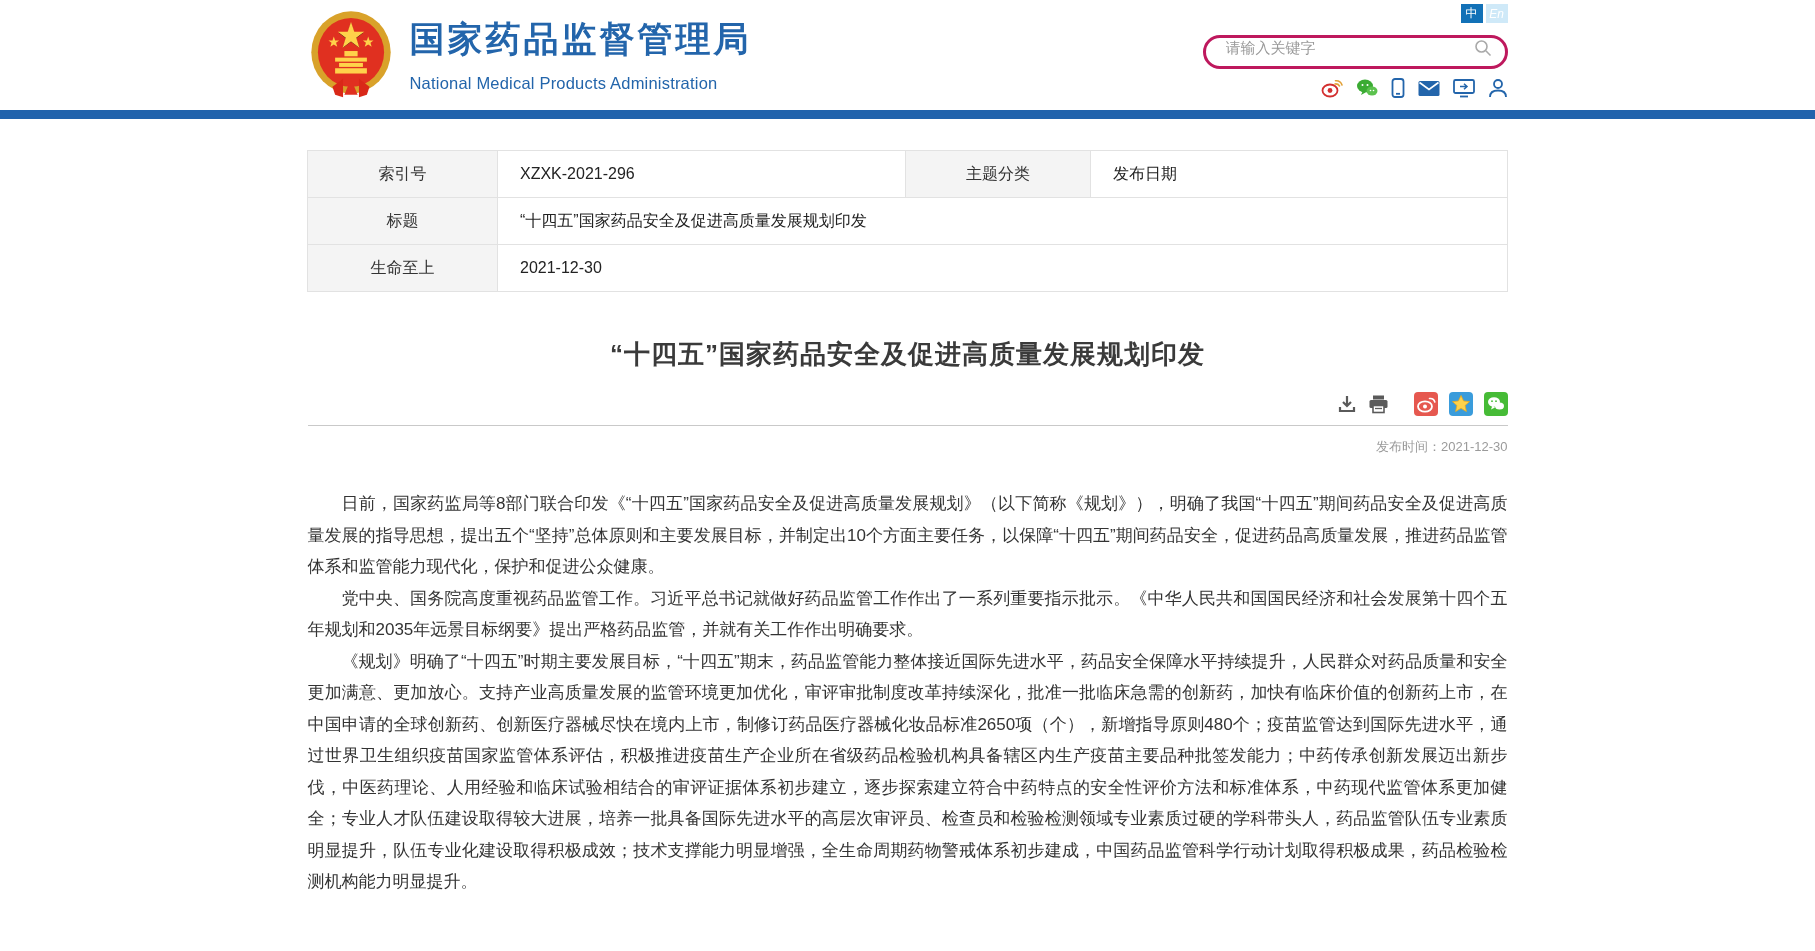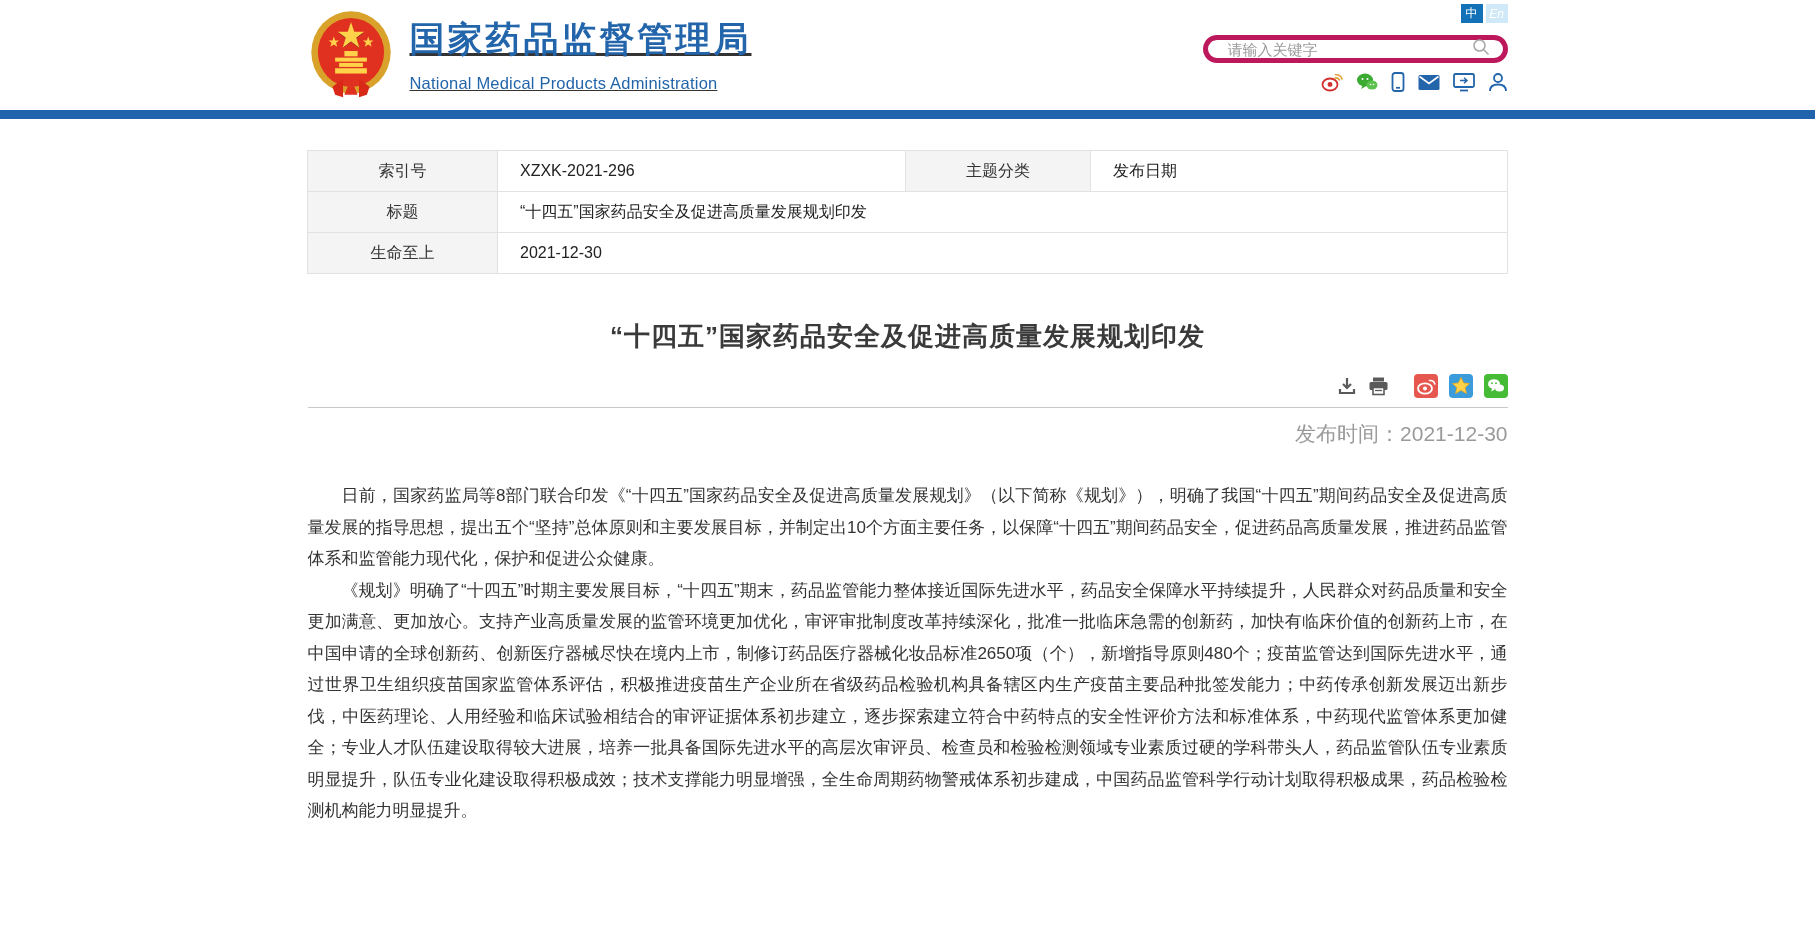--- a/index.html
+++ b/index.html
@@ -7,57 +7,57 @@
   body {
     width:1815px; height:951px; overflow:hidden;
     font-family:"Liberation Sans","DejaVu Sans",sans-serif;
     color:#333;
   }
   .container { width:1200px; margin:0 auto; }
 
   
   .header { height:110px; background:#fff; position:relative; }
   .header-inner { display:flex; justify-content:space-between; align-items:flex-start; height:100%; }
-  .logo-wrap { display:flex; align-items:center; gap:16px; padding-top:10px;text-decoration:underline; }
+  .logo-wrap { display:flex; align-items:center; gap:16px; padding-top:10px; }
   .emblem { width:86px; height:90px; flex:0 0 auto; }
   .title-block { display:flex; flex-direction:column; }
   .site-title { color:#2365ab; font-size:35px; font-weight:bold; letter-spacing:3px; line-height:1.2; }
   .site-subtitle { color:#2365ab; font-size:16.5px; margin-top:14px; letter-spacing:0.2px; }
 
   .header-right { display:flex; flex-direction:column; align-items:flex-end; padding-top:4px; }
   .lang-switch { display:flex; gap:3px; }
   .lang-btn { width:22px; height:19px; font-size:12px; display:flex; align-items:center; justify-content:center; cursor:pointer; }
   .lang-zh { background:#1271b7; color:#fff; }
   .lang-en { background:#cfe9f8; color:#fff;font-style:italic; }
   .search-pill {
-    margin-top:12px; width:305px; height:28px;
-    border:5px solid #be185d; border-radius:17px;
-    display:flex; align-items:center; padding:0 12px 0 18px;
+    margin-top:12px; width:305px; height:34px;
+    border:3px solid #be185d; border-radius:17px;
+    display:flex; align-items:flex-start; padding:0 12px 0 18px;
   }
   .search-pill input {
     flex:1; border:none; outline:none; font-size:15px; color:#555;
     font-family:"Liberation Sans","DejaVu Sans",sans-serif; background:transparent;
   }
   .search-pill input::placeholder { color:#999; }
   .social-row { display:flex; gap:13px; margin-top:9px; align-items:center; }
   .social-row span { display:inline-flex; cursor:pointer; }
 
   .blue-bar { height:9px; background:#2163ac; width:100%; }
 
   
   .info-table { width:1200px; margin:31px auto 0; border-collapse:collapse; table-layout:fixed; }
-  .info-table td { border:1px solid #e2e2e2; height:41px; font-size:16px; }
+  .info-table td { border:1px solid #e2e2e2; height:47px; font-size:16px; }
   .info-table .lbl { background:#f4f4f4; text-align:center; color:#333; }
   .info-table .val { padding-left:22px; color:#222;margin-top:32px; }
 
   
   .article-title { text-align:center; font-size:26px; font-weight:600; color:#3a3a3a; margin:45px 0 20px; letter-spacing:1px; }
   .tools-row { display:flex; justify-content:flex-end; align-items:center; gap:11px; padding-bottom:9px; border-bottom:1px solid #c9c9c9; }
   .tools-row span { display:inline-flex; cursor:pointer; }
-  .publish-time { text-align:right; color:#9a9a9a; font-size:21px; margin-top:12px; }
+  .publish-time { text-align:right; color:#9a9a9a; font-size:13px; margin-top:12px; }
 
   .article-body { margin-top:32px; font-size:17px; line-height:31.5px; text-align:justify; color:#333; }
   .article-body p { margin:0; text-indent:2em; }
 </style>
 </head>
 <body>
 
 <div class="header">
   <div class="container header-inner">
     <div class="logo-wrap">
@@ -214,15 +214,16 @@
         <circle cx="8" cy="9.2" r="0.9" fill="#46bb36"></circle>
           <circle cx="12" cy="9.2" r="0.9" fill="#46bb36"></circle>
       </svg>
     </span>
   </div>
 
   <div class="publish-time">发布时间：2021-12-30</div>
 
   <div class="article-body">
     <p>日前，国家药监局等8部门联合印发《“十四五”国家药品安全及促进高质量发展规划》（以下简称《规划》），明确了我国“十四五”期间药品安全及促进高质量发展的指导思想，提出五个“坚持”总体原则和主要发展目标，并制定出10个方面主要任务，以保障“十四五”期间药品安全，促进药品高质量发展，推进药品监管体系和监管能力现代化，保护和促进公众健康。</p>
+    <p>党中央、国务院高度重视药品监管工作。习近平总书记就做好药品监管工作作出了一系列重要指示批示。《中华人民共和国国民经济和社会发展第十四个五年规划和2035年远景目标纲要》提出严格药品监管，并就有关工作作出明确要求。</p>
     <p>《规划》明确了“十四五”时期主要发展目标，“十四五”期末，药品监管能力整体接近国际先进水平，药品安全保障水平持续提升，人民群众对药品质量和安全更加满意、更加放心。支持产业高质量发展的监管环境更加优化，审评审批制度改革持续深化，批准一批临床急需的创新药，加快有临床价值的创新药上市，在中国申请的全球创新药、创新医疗器械尽快在境内上市，制修订药品医疗器械化妆品标准2650项（个），新增指导原则480个；疫苗监管达到国际先进水平，通过世界卫生组织疫苗国家监管体系评估，积极推进疫苗生产企业所在省级药品检验机构具备辖区内生产疫苗主要品种批签发能力；中药传承创新发展迈出新步伐，中医药理论、人用经验和临床试验相结合的审评证据体系初步建立，逐步探索建立符合中药特点的安全性评价方法和标准体系，中药现代监管体系更加健全；专业人才队伍建设取得较大进展，培养一批具备国际先进水平的高层次审评员、检查员和检验检测领域专业素质过硬的学科带头人，药品监管队伍专业素质明显提升，队伍专业化建设取得积极成效；技术支撑能力明显增强，全生命周期药物警戒体系初步建成，中国药品监管科学行动计划取得积极成果，药品检验检测机构能力明显提升。</p>
   </div>
 </div>
 
 </body></html>

